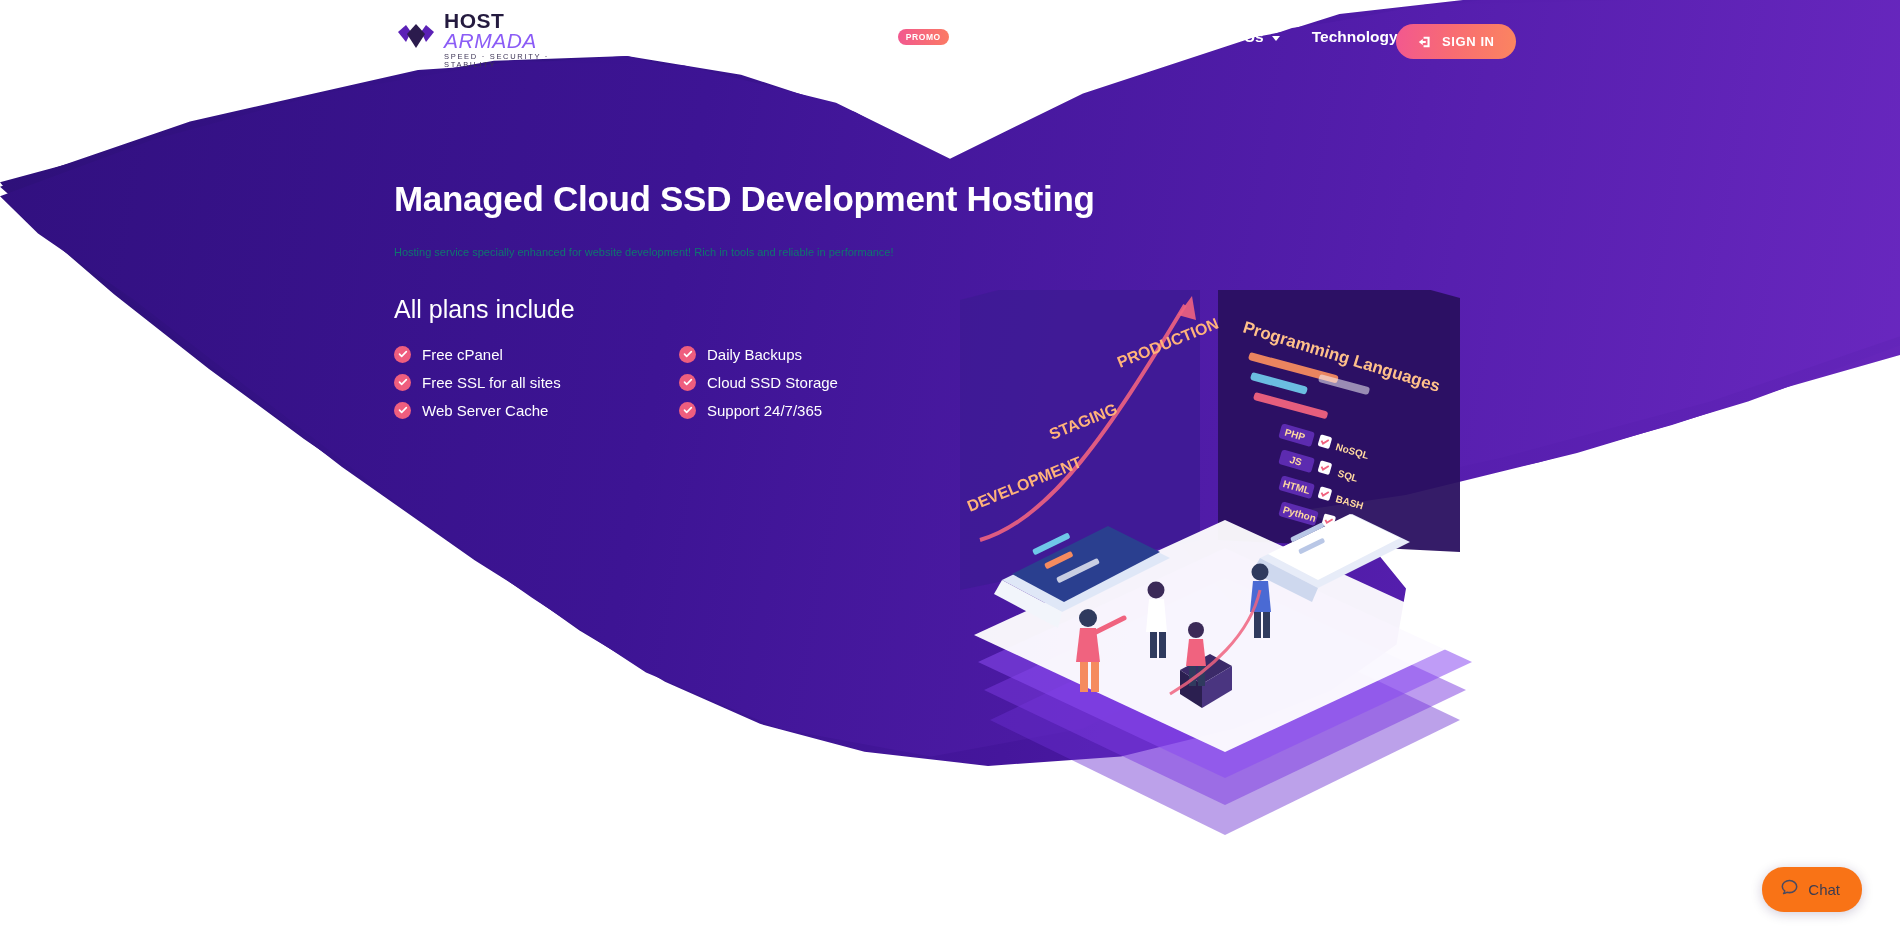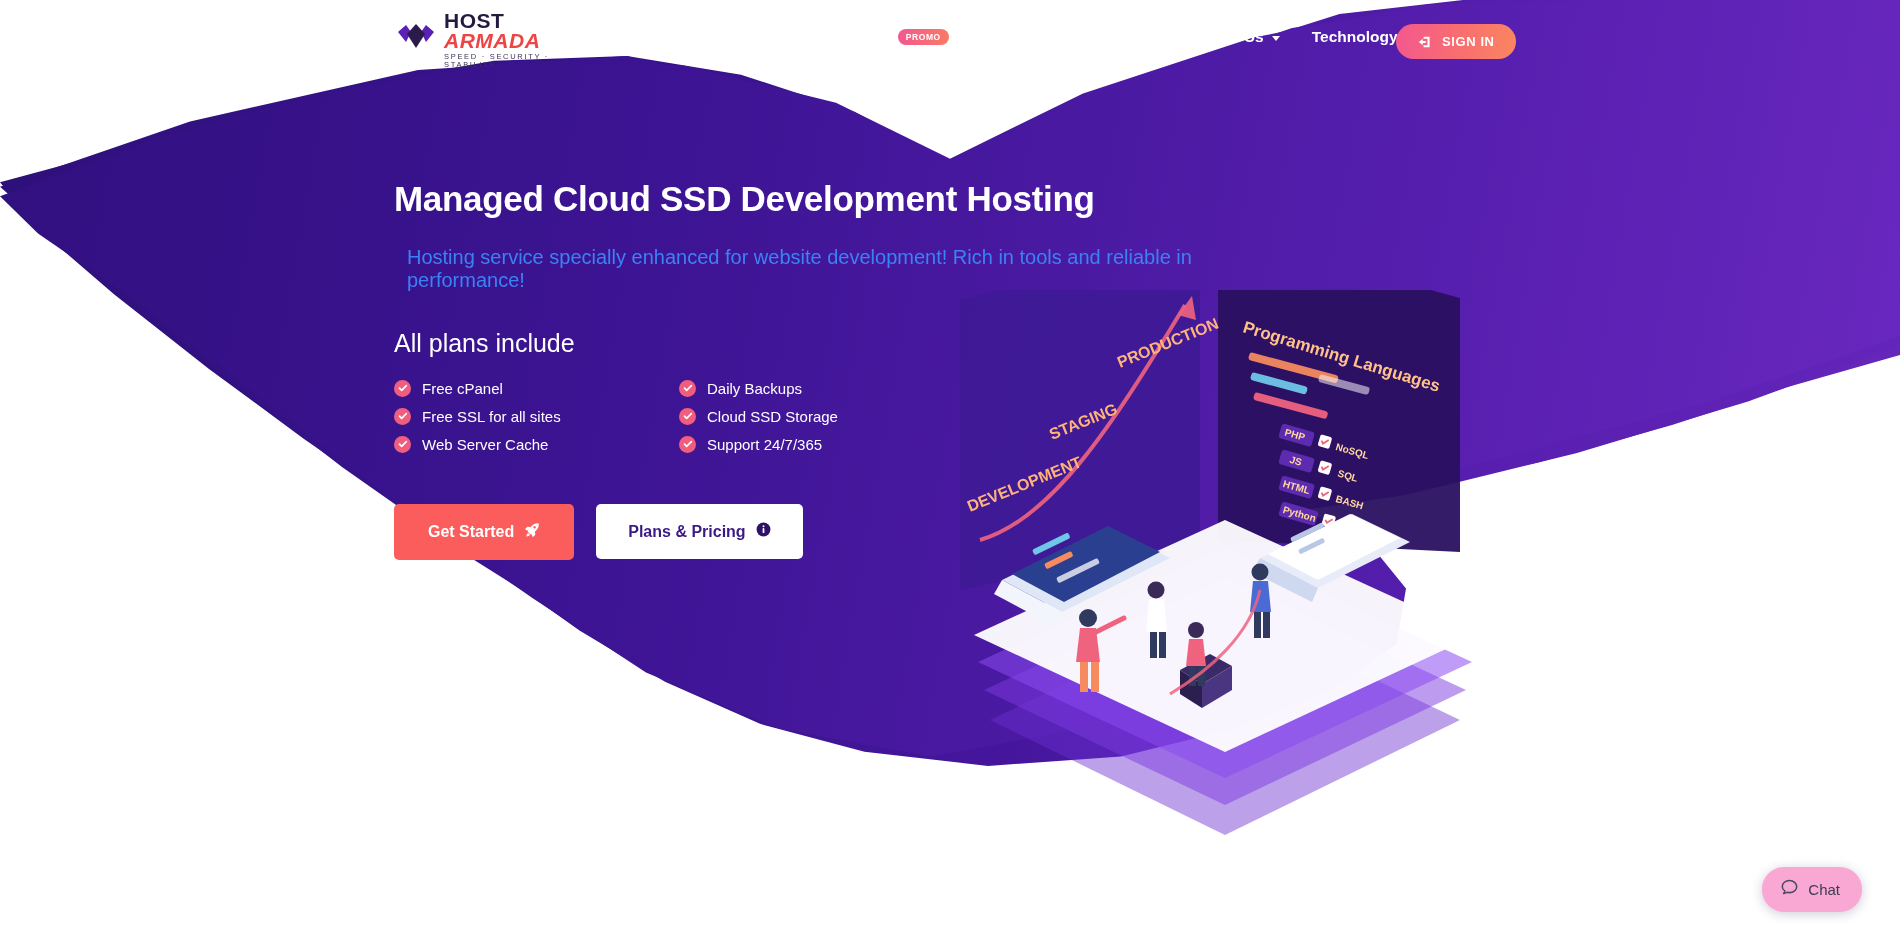--- a/index.html
+++ b/index.html
@@ -139,24 +139,24 @@
   .logo-text { line-height: 1; }
   .logo-word1 {
     font-size: 21px;
     font-weight: bold;
     letter-spacing: 0.5px;
     color: #241a3f;
     display: block;
   }
   .logo-word2 {
     font-size: 21px;
-    font-weight: bold;
+    font-weight: normal;
     font-style: italic;
     letter-spacing: 0.5px;
-    color: #ef4444;
+    color: #8b5cf6;
     display: block;
     margin-top: -1px;
   }
   .logo-tag {
     font-size: 7.5px;
     letter-spacing: 1.7px;
     color: #3d3456;
     display: block;
     margin-top: 2px;
   }
@@ -227,25 +227,24 @@
   }
   .hero-title {
     color: #ffffff;
     font-size: 35px;
     font-weight: bold;
     line-height: 1.1;
     letter-spacing: -0.3px;
     white-space: nowrap;
   }
   .hero-sub {
-    color: #3b82f6;
-    font-size: 20px;
+    color: #0f766e;
+    font-size: 11px;
     margin-top: 27px;
     font-weight: normal;
-    margin-left: 13px;
   }
   .plans-head {
     color: #ffffff;
     font-size: 25px;
     margin-top: 37px;
     font-weight: normal;
   }
 
   .features {
     margin-top: 22px;
@@ -337,21 +336,21 @@
     width: 540px;
     height: 560px;
     z-index: 25;
   }
 
   
   .chat-widget {
     position: absolute;
     right: 38px;
     bottom: 22px;
-    background: #f9a8d4;
+    background: #f97316;
     border-radius: 22px;
     box-shadow: 0 2px 12px rgba(40,20,80,0.22);
     display: flex;
     align-items: center;
     gap: 9px;
     padding: 11px 22px 11px 18px;
     cursor: pointer;
     z-index: 60;
     margin-top: 32px;
   }
@@ -478,42 +477,20 @@
             <svg width="10" height="10" viewBox="0 0 12 12">
                 <path d="M1.8 6.2 L4.4 8.8 L10 3.1" stroke="#ffffff" stroke-width="2" fill="none" stroke-linecap="round" stroke-linejoin="round"></path>
               </svg>
           </span>
           <span class="feature-label">Support 24/7/365</span>
         </div>
       </div>
     </div>
 
 
-    <div class="cta-row">
-      <button class="btn-primary">
-        <span>Get Started</span>
-        <span>
-          <svg width="16" height="16" viewBox="0 0 16 16" fill="#ffffff">
-            <path d="M14.6 1.4c-2.6-.3-5 .6-6.8 2.4L6.4 5.2 4.2 4.8c-.4-.1-.8 0-1.1.3L1.4 6.8c-.3.3-.2.8.2.9l2.2.8c-.2.5-.1 1.1.3 1.5l2 2c.4.4 1 .5 1.5.3l.8 2.2c.1.4.6.5.9.2l1.7-1.7c.3-.3.4-.7.3-1.1l-.4-2.2 1.4-1.4c1.8-1.8 2.7-4.2 2.4-6.8zM10.6 6.4a1.25 1.25 0 1 1 0-2.5 1.25 1.25 0 0 1 0 2.5z"></path>
-            <path d="M3.4 11.6c-.8.8-1 3-1 3s2.2-.2 3-1c.5-.5.5-1.3 0-1.8-.5-.5-1.4-.7-2 -.2z" opacity="0.95"></path>
-          </svg>
-        </span>
-      </button>
-
-      <button class="btn-secondary">
-        <span>Plans &amp; Pricing</span>
-        <span>
-          <svg width="15" height="15" viewBox="0 0 16 16" fill="#2f1268">
-            <circle cx="8" cy="8" r="7.4"></circle>
-            <circle cx="8" cy="4.6" r="1.05" fill="#ffffff"></circle>
-            <rect x="7.05" y="6.5" width="1.9" height="5.2" rx="0.9" fill="#ffffff"></rect>
-          </svg>
-        </span>
-      </button>
-    </div>
   </div>
 
   <div class="illustration">
     <svg width="540" height="560" viewBox="0 0 540 560">
 
       <g>
         <path d="M0 10 L240 -52 L240 250 L0 300 Z" fill="#3f1a95" opacity="0.92"></path>
       </g>
 
       <g>

